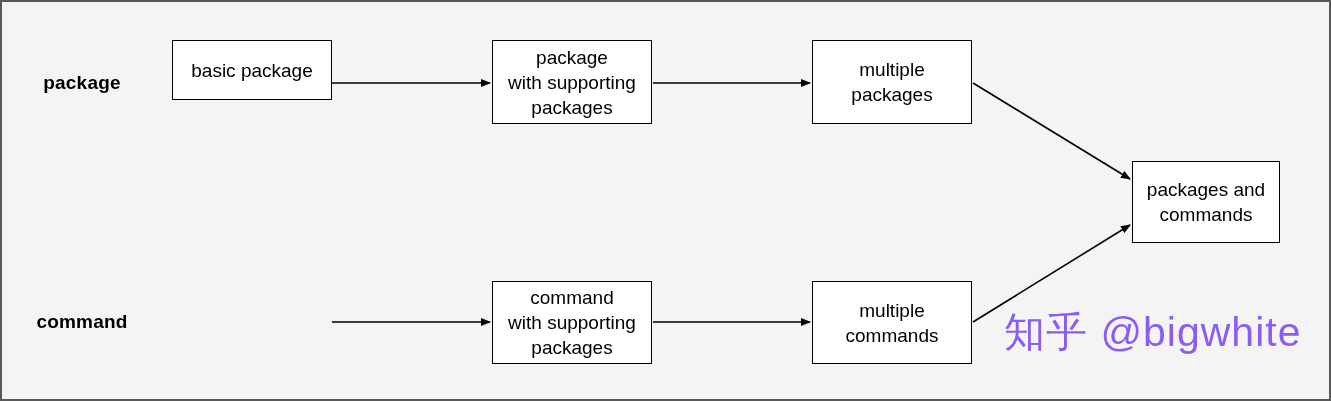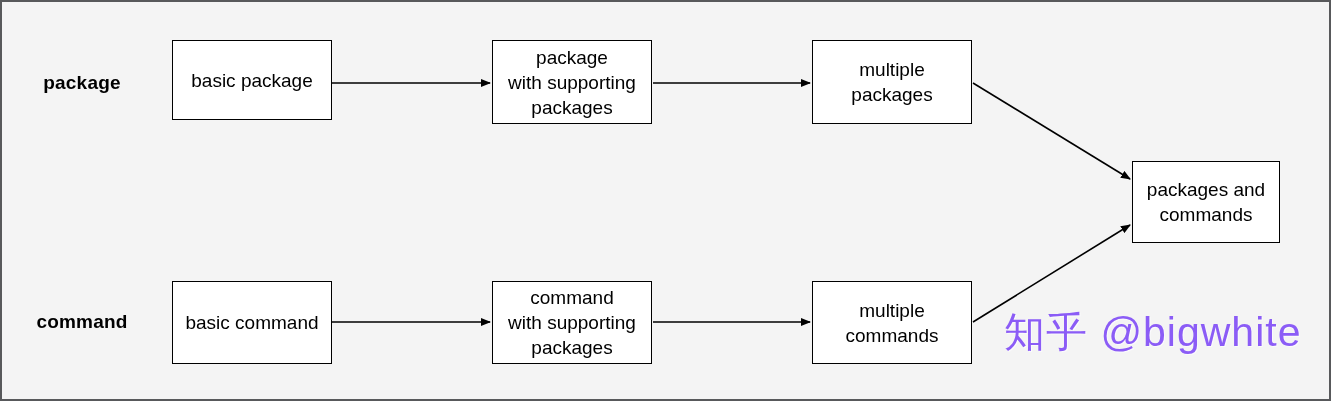--- a/index.html
+++ b/index.html
@@ -80,30 +80,29 @@
         <line x1="330" y1="320" x2="488" y2="320" stroke="#000000" stroke-width="1.6" marker-end="url(#arrowhead)"></line>
         <line x1="651" y1="320" x2="808" y2="320" stroke="#000000" stroke-width="1.6" marker-end="url(#arrowhead)"></line>
         <line x1="971" y1="320" x2="1128" y2="223" stroke="#000000" stroke-width="1.6" marker-end="url(#arrowhead)"></line>
       </g>
   </svg>
 
   <div class="row-label" style="left:80px; top:81px;">package</div>
 
   <div class="row-label" style="left:80px; top:320px;">command</div>
 
-  <div class="node" style="left:170px; top:38px; width:160px; height:80px;">basic package</div>
+  <div class="node" style="left:170px; top:38px; width:160px; height:60px;">basic package</div>
 
   <div class="node" style="left:490px; top:38px; width:160px; height:84px;">package
 with supporting
 packages</div>
 
   <div class="node" style="left:810px; top:38px; width:160px; height:84px;">multiple
 packages</div>
 
-  <div class="node" style="left:170px; top:279px; width:160px; height:83px;">basic command</div>
 
   <div class="node" style="left:490px; top:279px; width:160px; height:83px;">command
 with supporting
 packages</div>
 
   <div class="node" style="left:810px; top:279px; width:160px; height:83px;">multiple
 commands</div>
 
   <div class="node" style="left:1130px; top:159px; width:148px; height:82px;">packages and
 commands</div>

